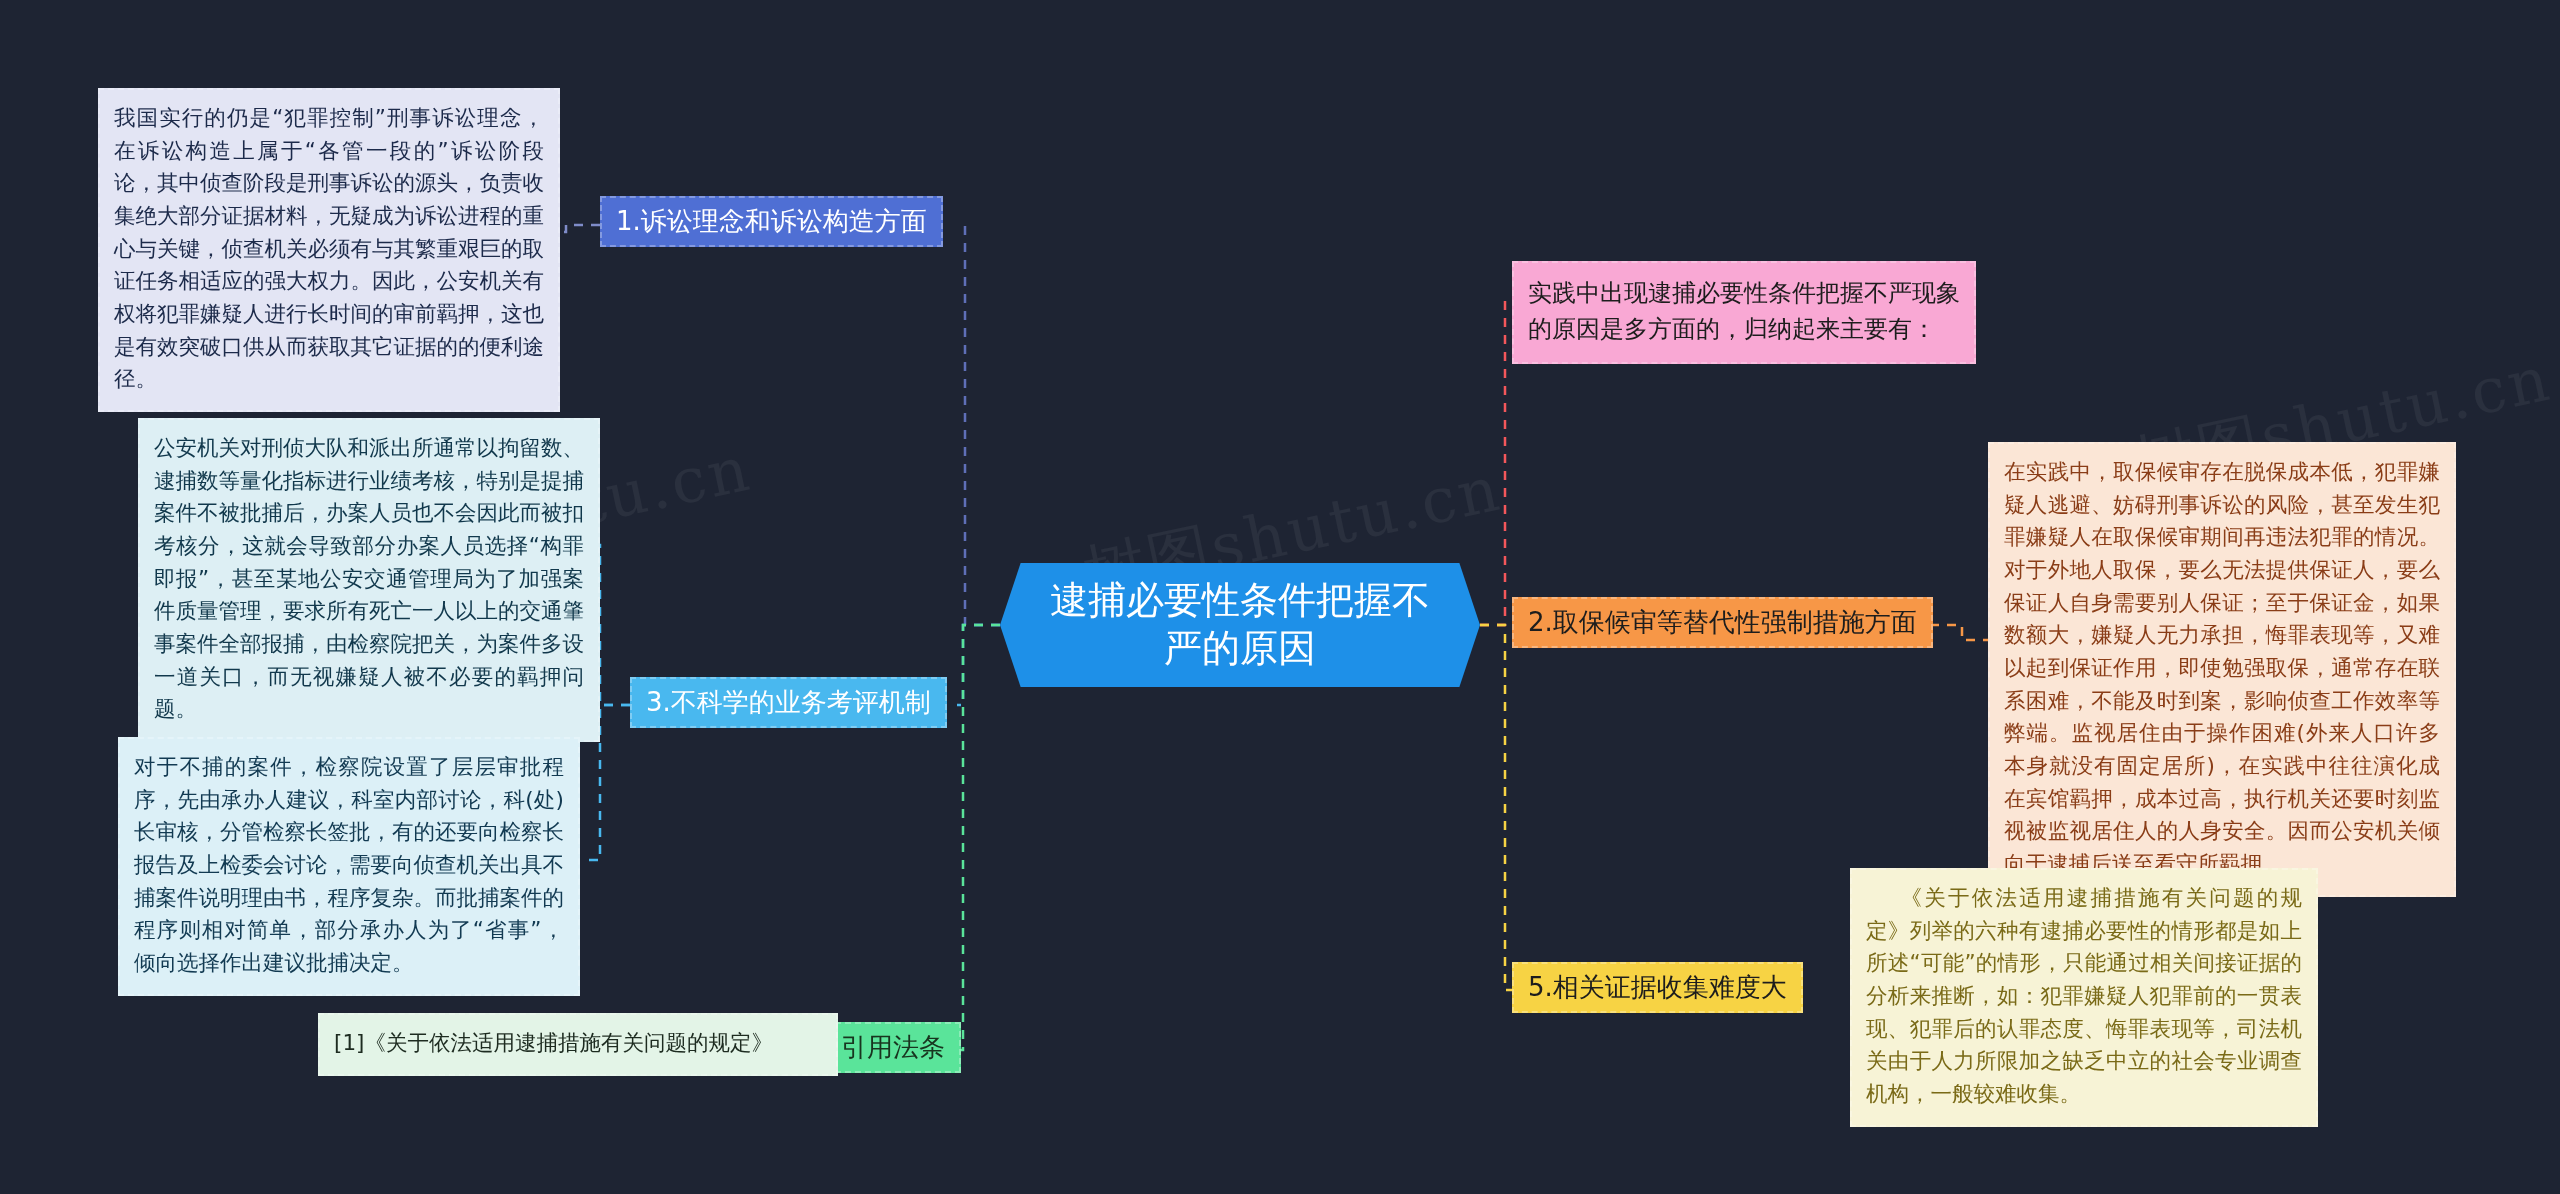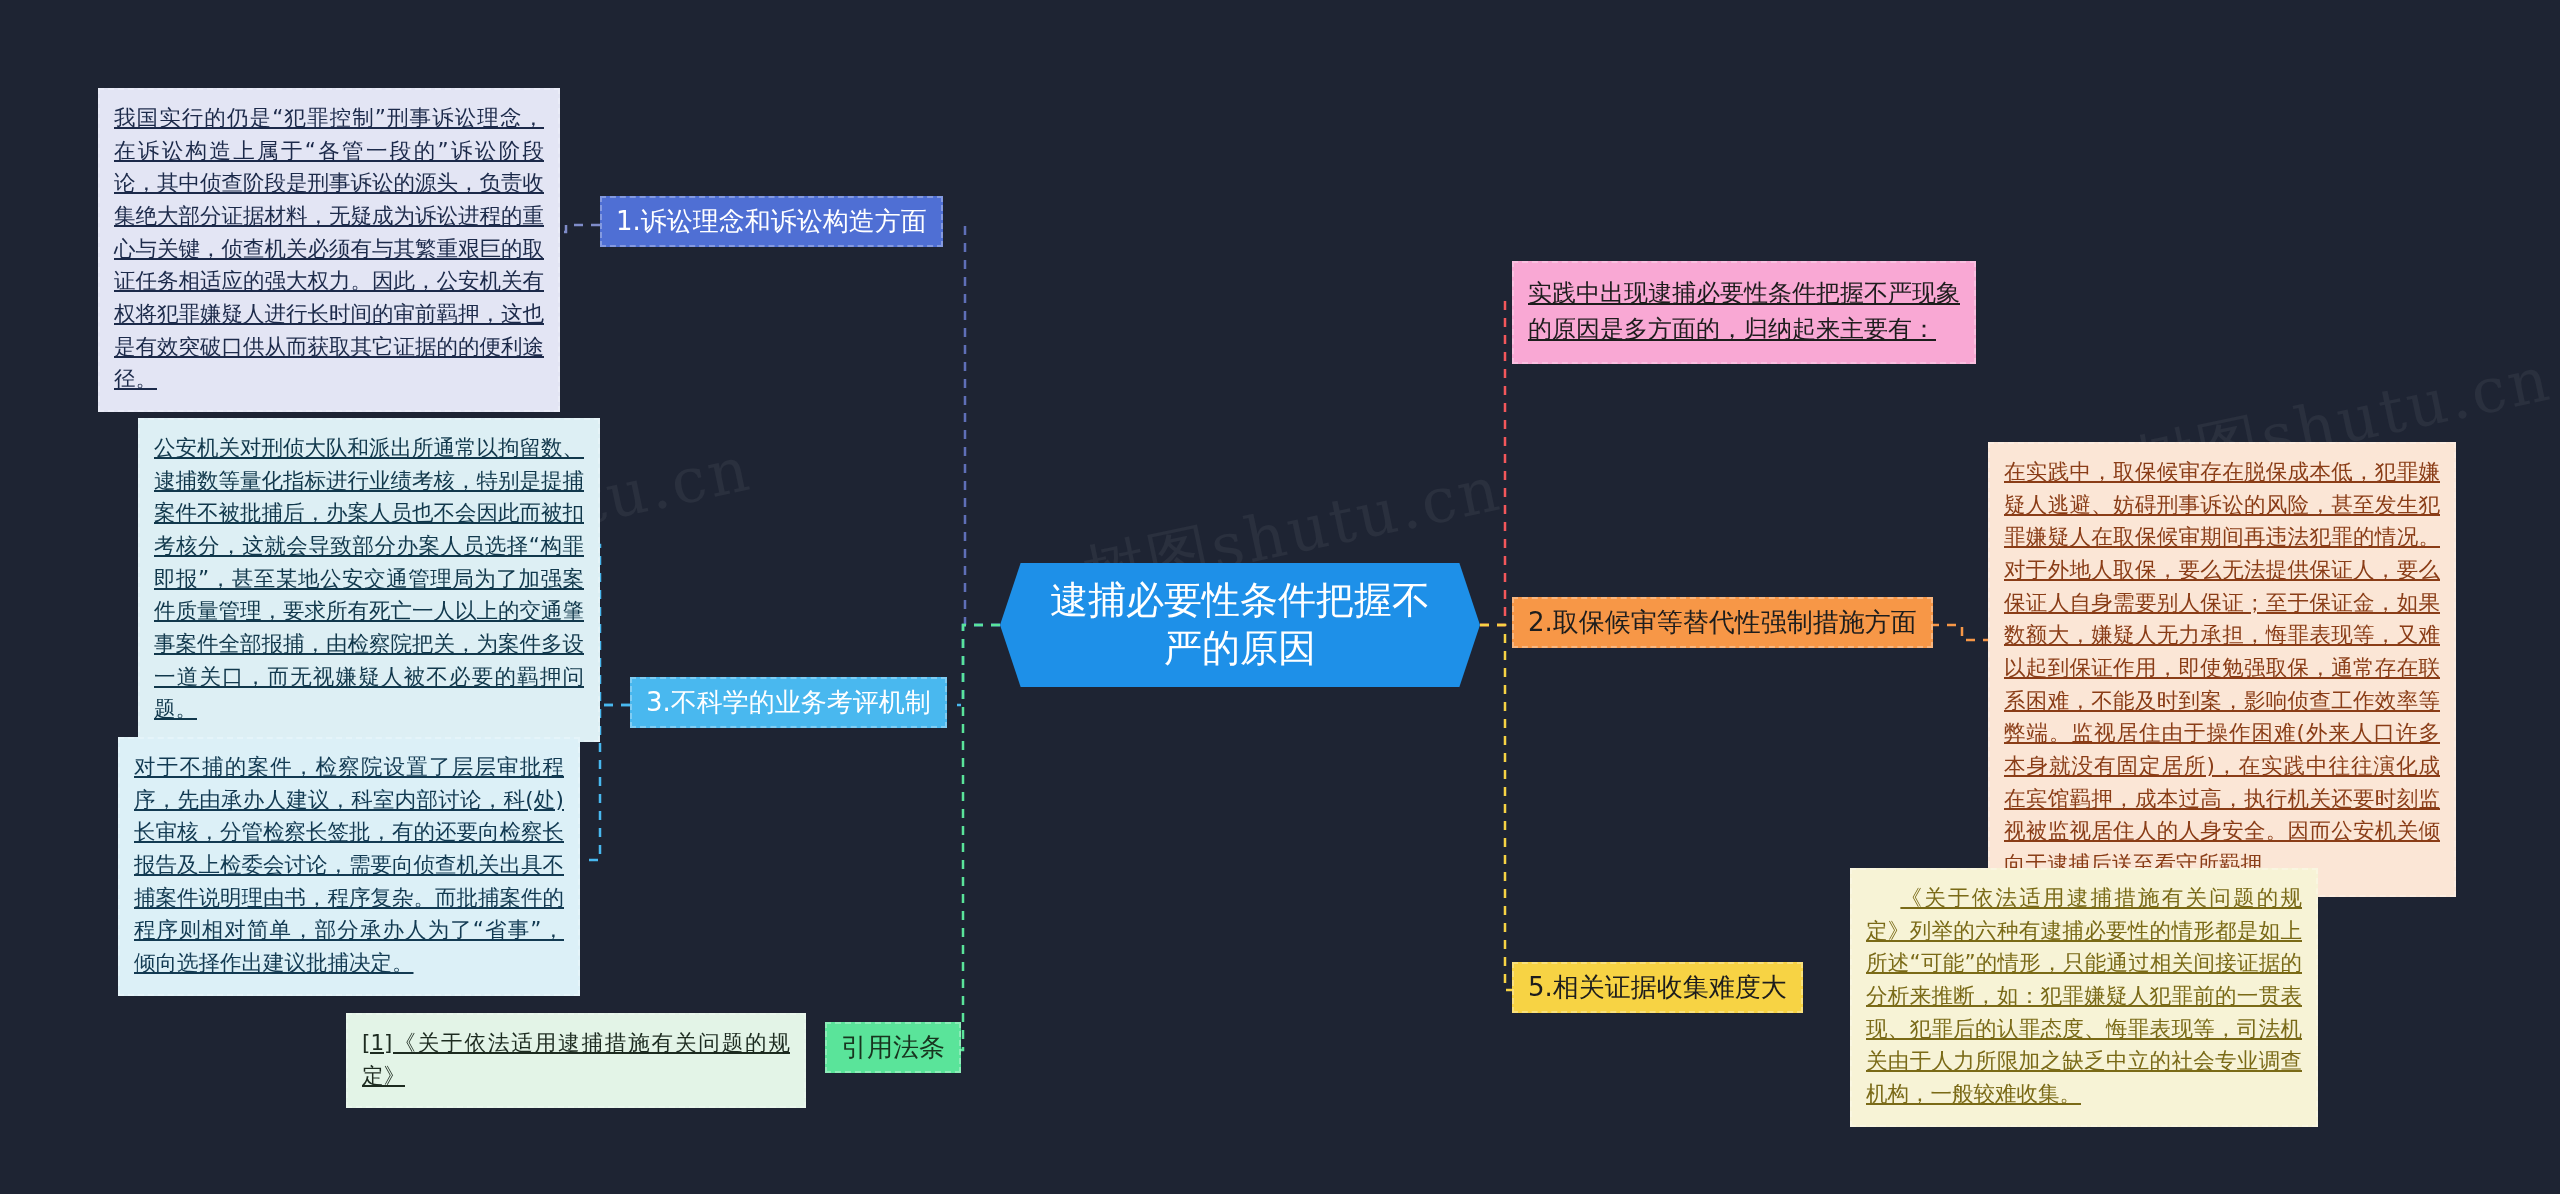--- a/index.html
+++ b/index.html
@@ -41,21 +41,20 @@
   }
 
   
   .card {
     border: 2px dashed rgba(255,255,255,0.28);
     font-size: 21.5px;
     line-height: 1.52;
     padding: 12px 14px 14px 14px;
     text-align: justify;
     word-break: break-all;
-    text-decoration: underline;
   }
   .card-lav   { background: #e3e5f4; color: #1c2a4a; }
   .card-cyan  { background: #ddeff4; color: #11384c; }
   .card-cyan2 { background: #dcf0f7; color: #123a52; }
   .card-peach { background: #fbe6d6; color: #8a3d17; }
   .card-cream { background: #f7f3d6; color: #7a6a17; }
   .card-mint  { background: #e3f4e7; color: #1d2b20; }
 
   .wm {
     position: absolute; color: rgba(255,255,255,0.055);
@@ -119,21 +118,21 @@
   </div>
 
   <div class="node" style="left:118px; top:737px; width:462px;">
     <div class="card card-cyan2">对于不捕的案件，检察院设置了层层审批程序，先由承办人建议，科室内部讨论，科(处)长审核，分管检察长签批，有的还要向检察长报告及上检委会讨论，需要向侦查机关出具不捕案件说明理由书，程序复杂。而批捕案件的程序则相对简单，部分承办人为了“省事”，倾向选择作出建议批捕决定。</div>
   </div>
 
   <div class="node" style="left:825px; top:1022px;">
     <div class="chip chip-green">引用法条</div>
   </div>
 
-  <div class="node" style="left:318px; top:1013px; width:460px;margin-left:28px;">
+  <div class="node" style="left:318px; top:1013px; width:520px;">
     <div class="card card-mint">[1]《关于依法适用逮捕措施有关问题的规定》</div>
   </div>
 
   <div class="node" style="left:1512px; top:261px; width:464px;">
     <div class="card" style="background:#f9a8d4; color:#1d1d1d; font-size:24px;">实践中出现逮捕必要性条件把握不严现象的原因是多方面的，归纳起来主要有：</div>
   </div>
 
   <div class="node" style="left:1512px; top:597px;">
     <div class="chip chip-orange">2.取保候审等替代性强制措施方面</div>
   </div>

